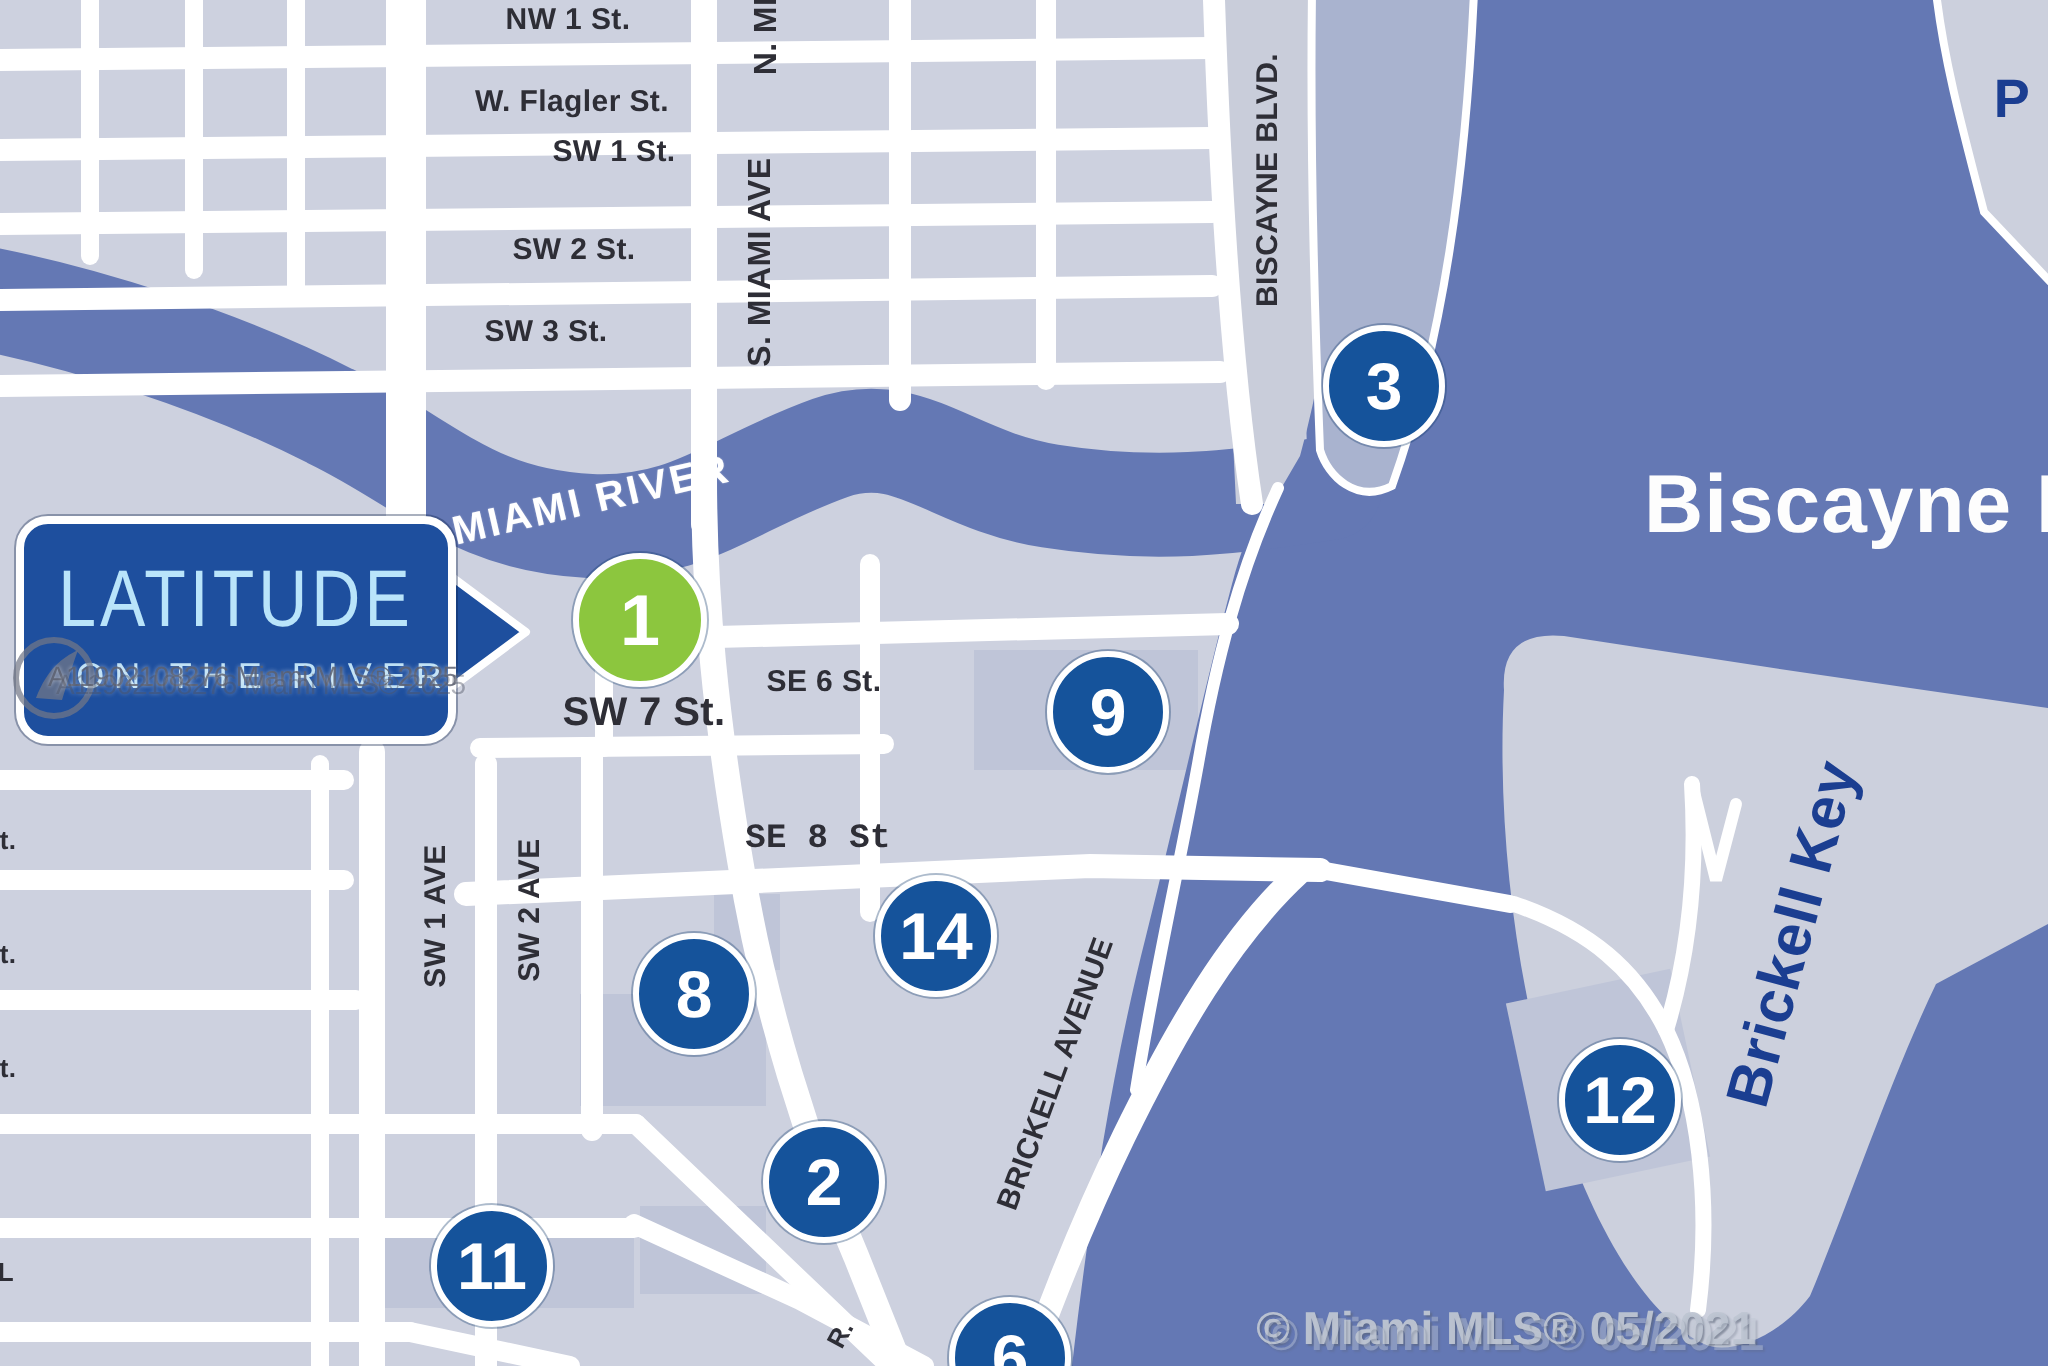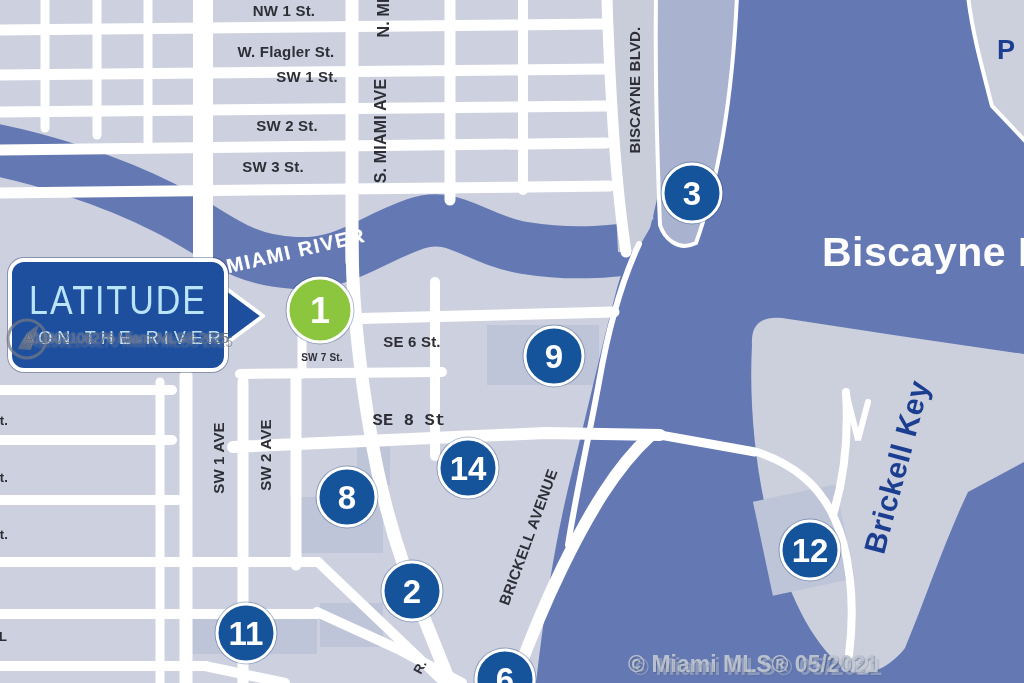--- a/index.html
+++ b/index.html
@@ -154,21 +154,21 @@
   <div class="lbl" style="left:284px;top:10px;">NW 1 St.</div>
   <div class="lbl" style="left:286px;top:51px;">W. Flagler St.</div>
   <div class="lbl" style="left:287px;top:76px;margin-left:20px;">SW 1 St.</div>
   <div class="lbl" style="left:287px;top:125px;">SW 2 St.</div>
   <div class="lbl" style="left:273px;top:166px;">SW 3 St.</div>
   <div class="lbl vert" style="left:384px;top:18px;font-size:16px;">N. MI</div>
   <div class="lbl vert" style="left:381px;top:131px;font-size:16px;">S. MIAMI AVE</div>
   <div class="lbl vert" style="left:634px;top:90px;">BISCAYNE BLVD.</div>
   <div class="lbl river-lbl" style="left:296px;top:251px;">MIAMI RIVER</div>
   <div class="lbl" style="left:412px;top:341px;">SE 6 St.</div>
-  <div class="lbl" style="left:322px;top:357px;font-size:10px;">SW 7 St.</div>
+  <div class="lbl" style="left:322px;top:357px;font-size:20px;">SW 7 St.</div>
   <div class="lbl" style="left:409px;top:420px;font-size:17px;font-family:Liberation Mono, monospace;">SE 8 St</div>
   <div class="lbl vert" style="left:218px;top:458px;">SW 1 AVE</div>
   <div class="lbl vert" style="left:265px;top:455px;">SW 2 AVE</div>
   <div class="lbl brickell-ave" style="left:528px;top:537px;">BRICKELL AVENUE</div>
   <div class="bay-lbl" style="left:822px;top:229px;">Biscayne B</div>
   <div class="lbl island-lbl" style="left:897px;top:467px;">Brickell Key</div>
   <div class="lbl port-lbl" style="left:1006px;top:50px;">P</div>
 
   <div class="lbl frag" style="left:4px;top:420px;">t.</div>
   <div class="lbl frag" style="left:4px;top:477px;">t.</div>

